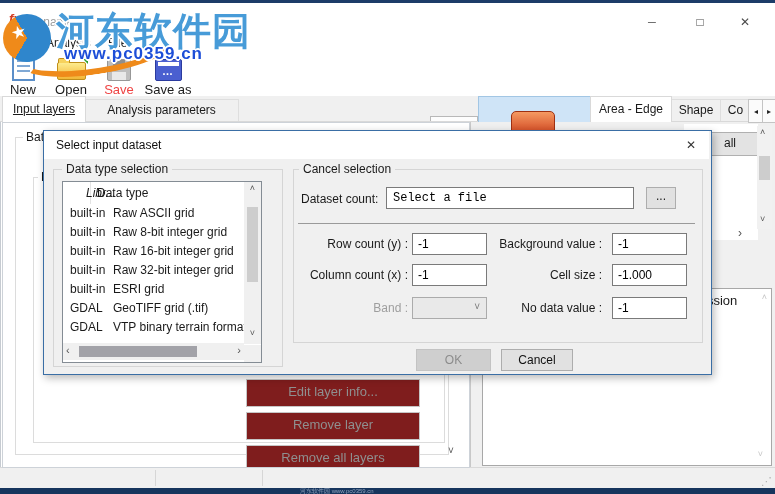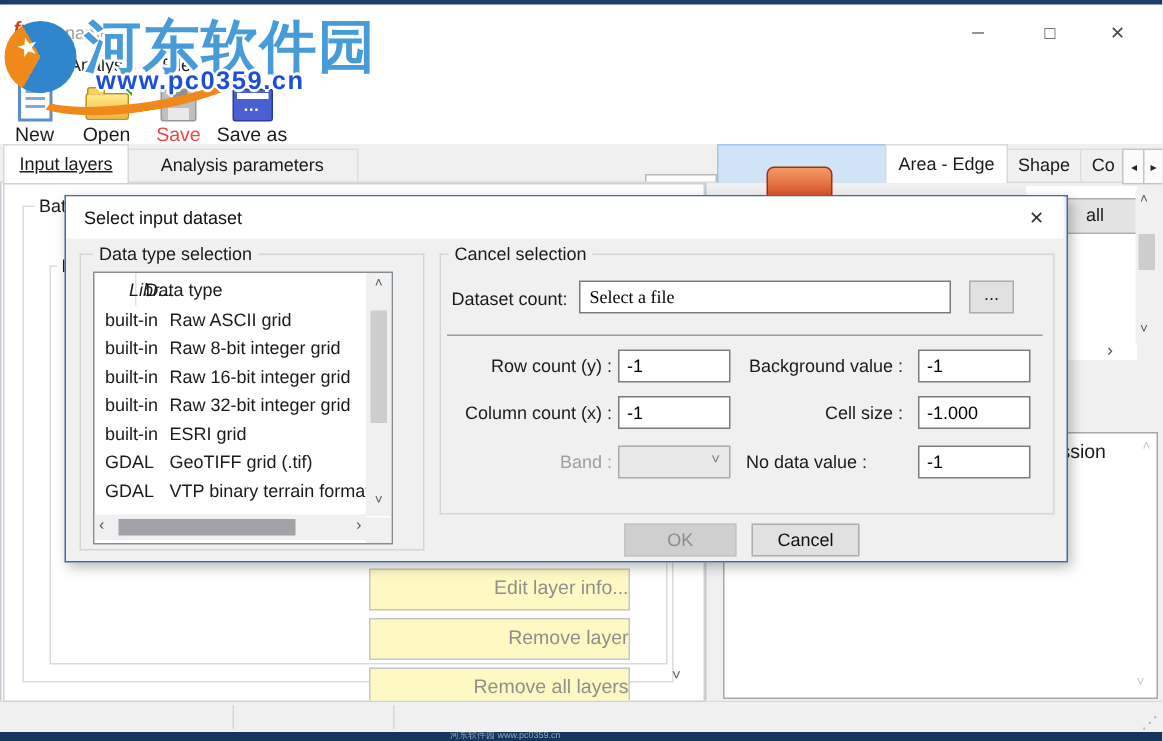--- a/index.html
+++ b/index.html
@@ -62,22 +62,22 @@
     background:linear-gradient(#f59a63,#d0451f);border:1px solid #9e3012;}
   .tabscroll{position:absolute;top:99px;height:22px;background:#fbfbfb;border:1px solid #c4c4c4;
     display:flex;align-items:center;justify-content:center;font-size:8px;color:#222;z-index:3;}
   .ltab-scrollwidget{left:430px;top:116px;width:46px;height:9px;background:#fdfdfd;border:1px solid #b8b8b8;}
 
   
   .left-panel{left:2px;top:122px;width:466px;height:344px;background:#fff;
     border:1px solid #cdd2d8;overflow:hidden;z-index:1;}
   .groupbox{position:absolute;border:1px solid #dcdcdc;}
   .grouplabel{position:absolute;background:#fff;padding:0 3px;font-size:12px;}
-  .lp-btn{position:absolute;left:243px;width:172px;height:26px;background:#fef9c3;
-    border:1px solid #c6c6c6;color:#8f8f8f;font-size:13px;text-align:right;line-height:24px;}
+  .lp-btn{position:absolute;left:243px;width:172px;height:26px;background:#7f1d1d;
+    border:1px solid #c6c6c6;color:#8f8f8f;font-size:13px;text-align:center;line-height:24px;}
   .right-panel{left:470px;top:122px;width:305px;height:345px;background:#f0f0f0;
     border-left:1px solid #c8c8c8;z-index:1;}
   .glyph{color:#555;}
   .rp-white-list{left:684px;top:124px;width:74px;height:116px;background:#fff;z-index:1;}
   .all-btn{left:700px;top:132px;width:58px;height:22px;background:#e3e3e3;border:1px solid #b0b0b0;
     text-align:center;line-height:20px;font-size:12px;z-index:2;}
   .rp-vscroll{left:757px;top:126px;width:15px;height:103px;background:#f1f1f1;z-index:2;}
   .rp-vscroll .thumb{position:absolute;left:2px;top:30px;width:11px;height:24px;background:#cdcdcd;}
   .expr-box{left:482px;top:288px;width:288px;height:176px;background:#fff;border:1px solid #a8a8a8;z-index:1;}
 
@@ -110,21 +110,21 @@
   .lv-vscroll .down{position:absolute;left:0;top:146px;width:17px;text-align:center;font-size:9px;}
   .lv-hscroll{position:absolute;left:0;top:161px;width:181px;height:17px;background:#f0f0f0;}
   .lv-hscroll .thumb{position:absolute;left:16px;top:3px;width:118px;height:11px;background:#a2a2a8;}
   .lv-hscroll .larr{position:absolute;left:3px;top:1px;font-size:11px;}
   .lv-hscroll .rarr{position:absolute;right:3px;top:1px;font-size:11px;}
   .lv-corner{position:absolute;right:0;bottom:0;width:17px;height:17px;background:#f0f0f0;}
   .fld-label{position:absolute;width:152px;text-align:right;font-size:12px;}
   .fld-input{position:absolute;width:75px;height:22px;box-sizing:border-box;border:1px solid #7a7a7a;
     font-family:"Liberation Sans","DejaVu Sans",sans-serif;font-size:12px;padding:1px 5px;}
   .name-input{position:absolute;left:342px;top:56px;width:248px;height:22px;box-sizing:border-box;
-    border:1px solid #7a7a7a;font-family:Liberation Serif, serif;font-size:12px;padding:1px 6px;}
+    border:1px solid #7a7a7a;font-family:Liberation Mono, monospace;font-size:12px;padding:1px 6px;}
   .browse-btn{position:absolute;left:602px;top:56px;width:30px;height:22px;background:#e1e1e1;
     border:1px solid #adadad;text-align:center;line-height:16px;font-size:12px;box-sizing:border-box;}
   .combo-disabled{position:absolute;left:368px;top:166px;width:75px;height:22px;background:#e9e9e9;
     border:1px solid #ababab;box-sizing:border-box;}
   .combo-disabled .chev{position:absolute;right:6px;top:3px;font-size:10px;color:#7a7a7a;}
   .dlg-sep{position:absolute;left:254px;top:92px;width:397px;height:1px;background:#9a9a9a;}
   .dlg-btn{position:absolute;height:22px;text-align:center;line-height:20px;font-size:12px;box-sizing:border-box;}
   .ok-btn{left:372px;top:218px;width:75px;background:#cfcfcf;border:1px solid #c3c3c3;color:#8c8c8c;}
   .cancel-btn{left:457px;top:218px;width:72px;background:#e1e1e1;border:1px solid #adadad;color:#111;}
 
@@ -299,21 +299,21 @@
 
     <span class="fld-label" style="left:212px;top:137px;">Column count (x) :</span>
     <input class="fld-input" style="left: 368px; top: 133px;" value="-1">
     <span class="fld-label" style="left:406px;top:137px;">Cell size :</span>
     <input class="fld-input" style="left: 568px; top: 133px;" value="-1.000">
 
     <span class="fld-label" style="left:212px;top:170px;color:#9e9e9e;">Band :</span>
     <div class="combo-disabled">
       <span class="chev">˅</span>
     </div>
-    <span class="fld-label" style="left:382px;top:170px;">No data value :</span>
+    <span class="fld-label" style="left:406px;top:170px;">No data value :</span>
     <input class="fld-input" style="left: 568px; top: 166px;" value="-1">
 
     <div class="dlg-btn ok-btn">OK</div>
     <div class="dlg-btn cancel-btn">Cancel</div>
   </div>
 
   <div class="abs wm wm-swoosh"></div>
   <div class="abs wm wm-logo"></div>
   <span class="abs wm wm-star">★</span>
   <span class="abs wm wm-name">河东软件园</span>

